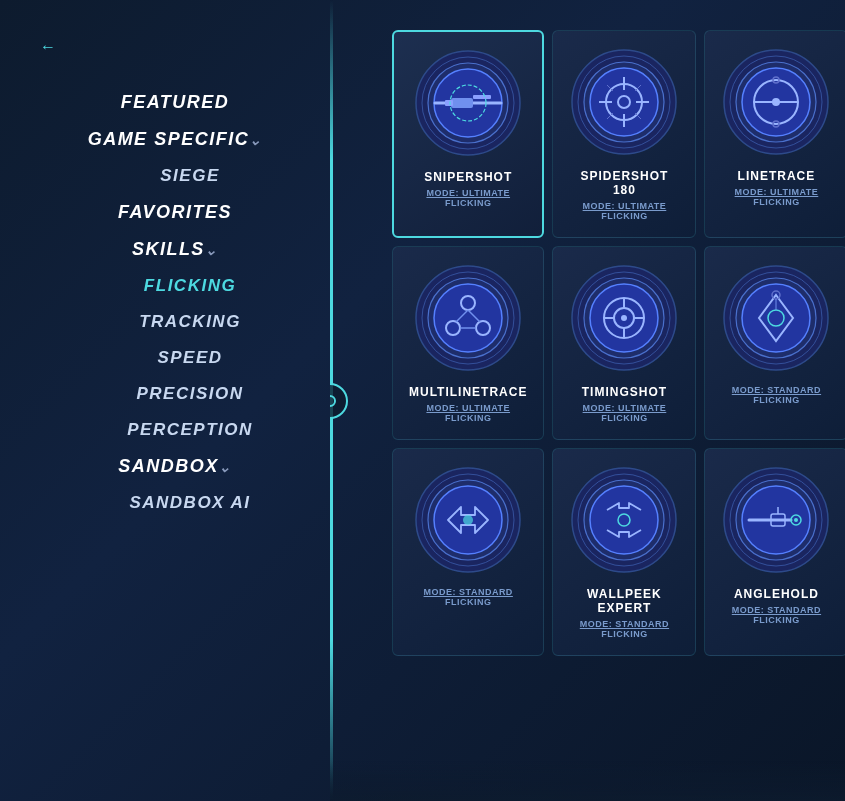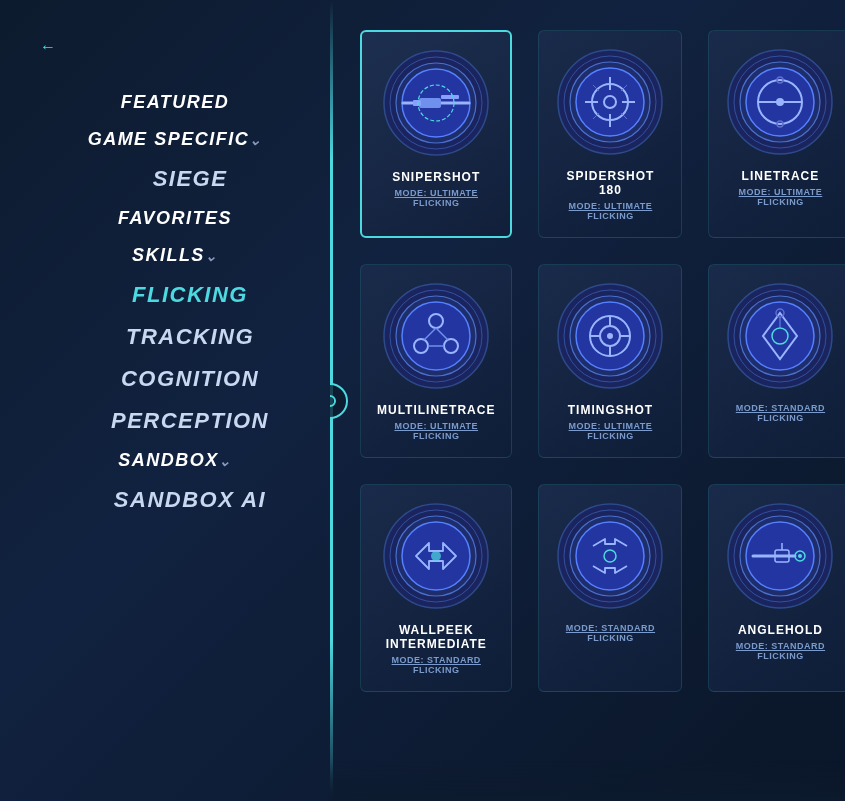--- a/index.html
+++ b/index.html
@@ -59,21 +59,21 @@
       text-transform: uppercase;
       padding: 8px 0;
       cursor: pointer;
       display: flex;
       align-items: center;
       justify-content: center;
       font-style: italic;
     }
 
     .nav-item.sub {
-      font-size: 22px;
+      font-size: 17px;
       padding-left: 30px;
       font-weight: 700;
       color: #c8d8f0;
     }
 
     .nav-item.sub.active {
       color: #4dd9e0;
     }
 
     .nav-item .chevron {
@@ -119,22 +119,23 @@
       content: '';
       width: 8px;
       height: 8px;
       border: 2px solid #4dd9e0;
       border-radius: 50%;
     }
 
     .grid {
       display: grid;
       grid-template-columns: repeat(3, 1fr);
-      gap: 26px;
+      gap: 8px;
       padding-top: 10px;
+      margin-left: 32px;
     }
 
     .card {
       background: linear-gradient(145deg, #1a2a4a 0%, #0e1e38 100%);
       border-radius: 6px;
       padding: 16px;
       display: flex;
       flex-direction: column;
       align-items: center;
       cursor: pointer;
@@ -228,21 +229,24 @@
           <span>SKILLS</span>
           <span class="chevron">⌄</span>
         </div>
         <div class="nav-item sub active">
           <span>FLICKING</span>
         </div>
         <div class="nav-item sub">
           <span>TRACKING</span>
         </div>
         <div class="nav-item sub">
-          <span>COGNITION</span>
+          <span>SPEED</span>
+        </div>
+        <div class="nav-item sub">
+          <span>PRECISION</span>
         </div>
         <div class="nav-item sub">
           <span>PERCEPTION</span>
         </div>
         <div class="nav-item">
           <span>SANDBOX</span>
           <span class="chevron">⌄</span>
         </div>
         <div class="nav-item sub">
           <span>SANDBOX AI</span>
@@ -368,35 +372,35 @@
           <div class="card-icon"><svg class="icon-circle" viewBox="0 0 110 110" xmlns="http://www.w3.org/2000/svg">
 
     <circle cx="55" cy="55" r="52" fill="#1a2560" stroke="#2d4a8a" stroke-width="1.5"></circle>
     <circle cx="55" cy="55" r="46" fill="none" stroke="#3a5aaa" stroke-width="0.8"></circle>
     <circle cx="55" cy="55" r="40" fill="#1e2d6b" stroke="#4a70cc" stroke-width="1.2"></circle>
       <circle cx="55" cy="55" r="34" fill="#2235a0" stroke="#5580ff" stroke-width="1.5"></circle>
 
       <path d="M35 55 L48 42 L48 50 L62 50 L62 42 L75 55 L62 68 L62 60 L48 60 L48 68 Z" fill="none" stroke="#9ab5ff" stroke-width="1.8" stroke-linejoin="round"></path>
       <circle cx="55" cy="55" r="5" fill="#4dd9e0" opacity="0.7"></circle>
     </svg></div>
-          <div class="card-name">WALLPEEK INTERMEDIATE</div>
           <div class="card-mode-label">MODE: STANDARD</div>
           <div class="card-mode-value">FLICKING</div>
         </div>
         <div class="card">
           <div class="card-icon"><svg class="icon-circle" viewBox="0 0 110 110" xmlns="http://www.w3.org/2000/svg">
 
     <circle cx="55" cy="55" r="52" fill="#1a2560" stroke="#2d4a8a" stroke-width="1.5"></circle>
     <circle cx="55" cy="55" r="46" fill="none" stroke="#3a5aaa" stroke-width="0.8"></circle>
     <circle cx="55" cy="55" r="40" fill="#1e2d6b" stroke="#4a70cc" stroke-width="1.2"></circle>
       <circle cx="55" cy="55" r="34" fill="#2235a0" stroke="#5580ff" stroke-width="1.5"></circle>
       <path d="M38 45 L50 38 L50 43 L60 43 L60 38 L72 45" fill="none" stroke="#9ab5ff" stroke-width="1.8" stroke-linejoin="round"></path>
       <path d="M38 65 L50 72 L50 67 L60 67 L60 72 L72 65" fill="none" stroke="#9ab5ff" stroke-width="1.8" stroke-linejoin="round"></path>
       <circle cx="55" cy="55" r="6" fill="none" stroke="#4dd9e0" stroke-width="1.5"></circle>
     </svg></div>
+          <div class="card-name">WALLPEEK EXPERT</div>
           <div class="card-mode-label">MODE: STANDARD</div>
           <div class="card-mode-value">FLICKING</div>
         </div>
         <div class="card">
           <div class="card-icon"><svg class="icon-circle" viewBox="0 0 110 110" xmlns="http://www.w3.org/2000/svg">
 
     <circle cx="55" cy="55" r="52" fill="#1a2560" stroke="#2d4a8a" stroke-width="1.5"></circle>
     <circle cx="55" cy="55" r="46" fill="none" stroke="#3a5aaa" stroke-width="0.8"></circle>
     <circle cx="55" cy="55" r="40" fill="#1e2d6b" stroke="#4a70cc" stroke-width="1.2"></circle>
       <circle cx="55" cy="55" r="34" fill="#2235a0" stroke="#5580ff" stroke-width="1.5"></circle>

